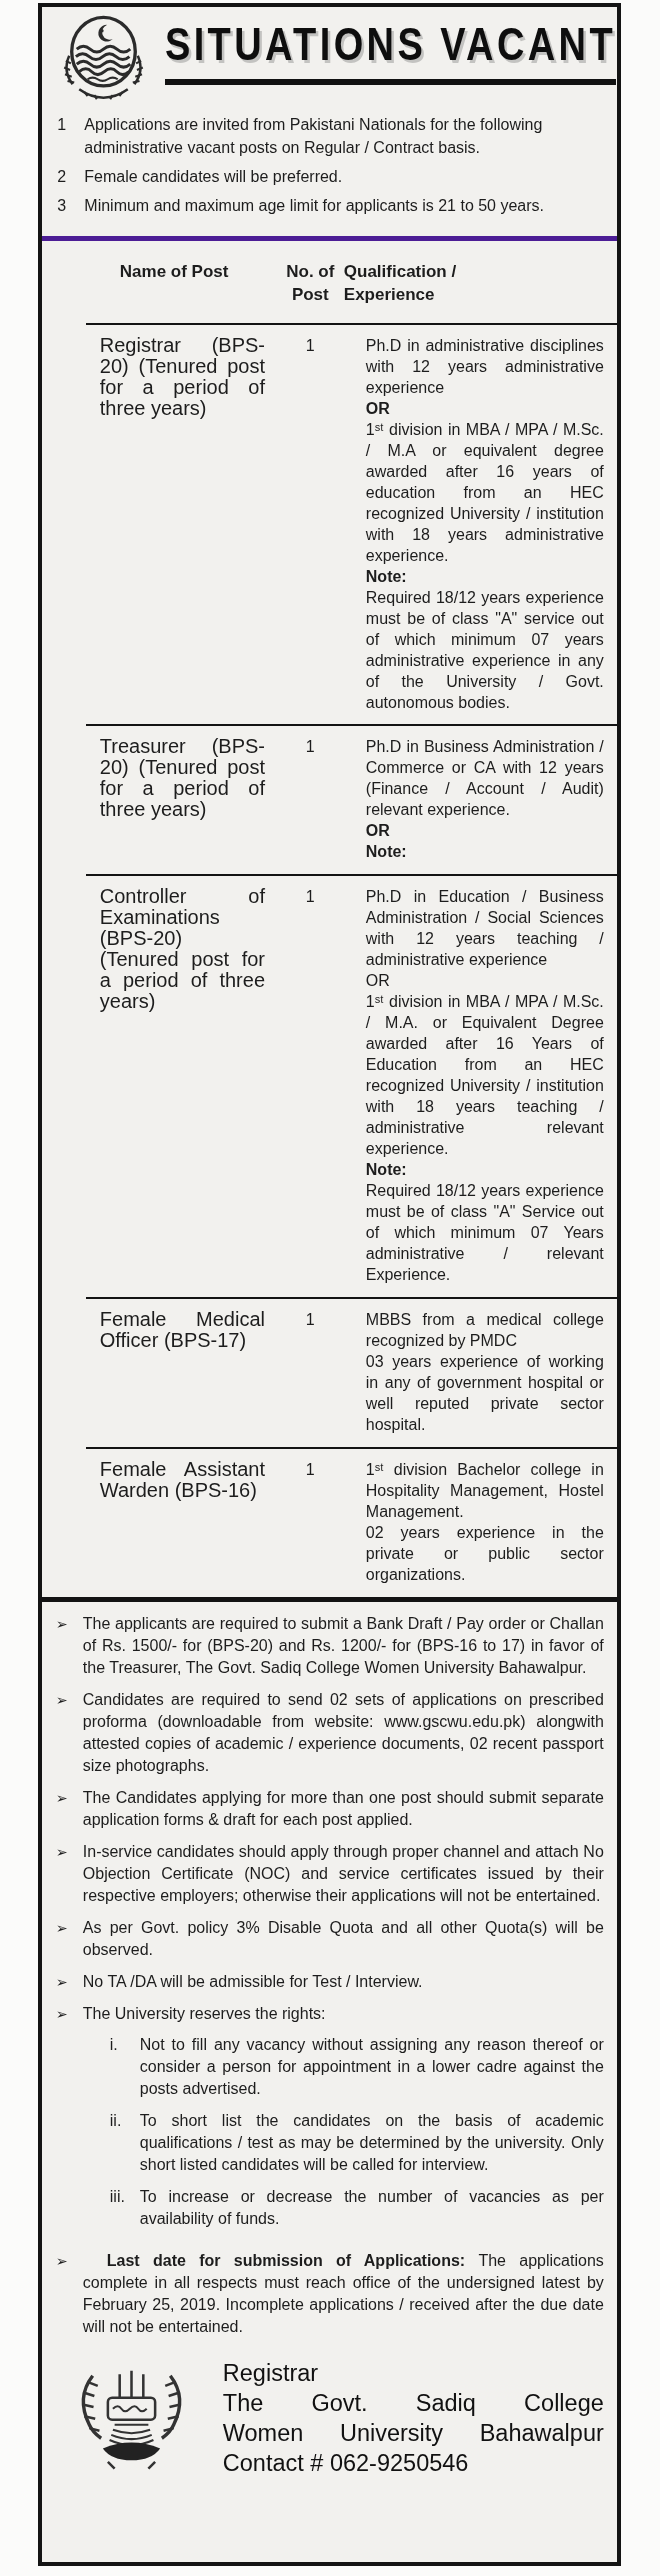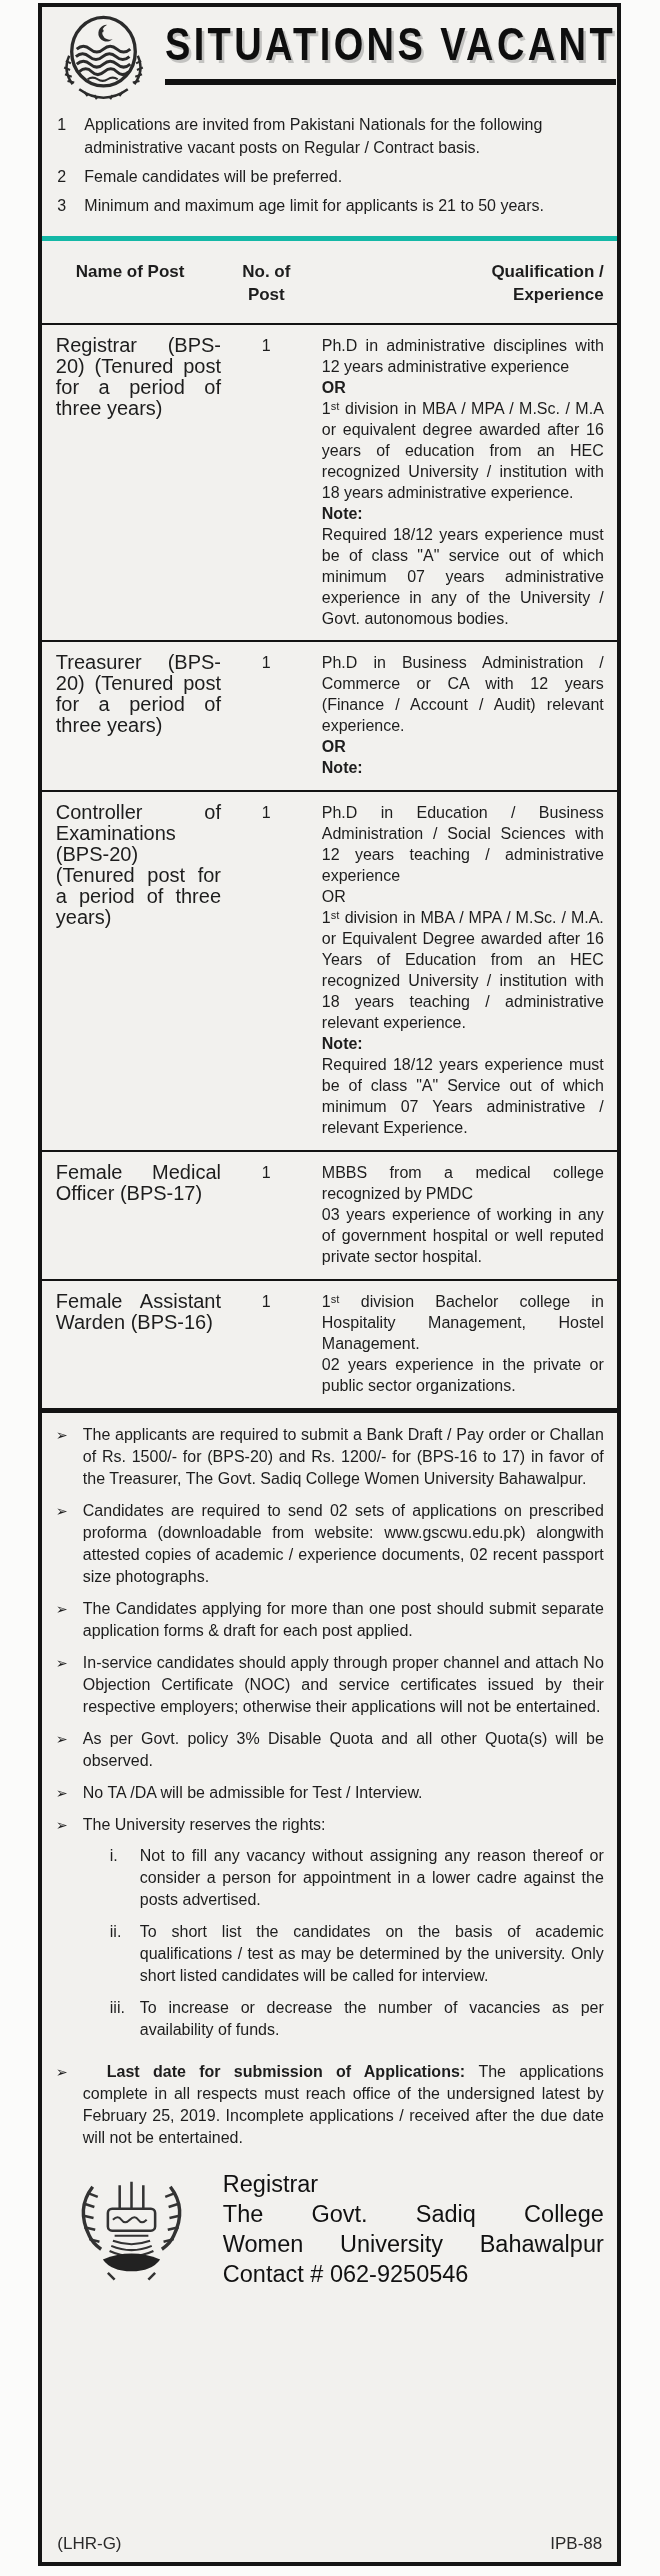--- a/index.html
+++ b/index.html
@@ -27,29 +27,29 @@
     font-size:38px; font-weight:bold; letter-spacing:3.4px;
     transform:scaleY(1.22); transform-origin:center bottom;
     color:#0e0e0e; text-shadow:2.5px 2.5px 0 rgba(110,110,110,0.35);
   }
   
   .intro { margin:8.4px 11.8px 0 15px; padding-bottom:13.5px; }
   .intro-item { display:grid; grid-template-columns:27px 1fr; margin-bottom:5.9px; }
   .intro-num { font-size:16px; line-height:23px; }
   .intro-text { font-size:16px; line-height:23px; text-align:left; }
   
-  .vtable { border-top:5px solid #14b8a6; }
+  .vtable { border-top:5px solid #4c1d95;padding-left:44px; }
   .thead {
     display:grid; grid-template-columns:177px 67px 1fr;
     padding:18.5px 13.5px 17px 13.5px; border-bottom:2.5px solid #131313;
     font-weight:bold; font-size:17px; line-height:23px;
   }
   .th-0 { text-align:left; padding-left:20px; }
   .th-1 { text-align:center; }
-  .th-2 { text-align:right; }
+  .th-2 { text-align:left; }
   .trow {
     display:grid; grid-template-columns:177px 67px 1fr;
     padding:10px 13.5px 11.8px 13.5px;
   }
   .trow + .trow { border-top:2.5px solid #131313; }
   .cell-post { font-size:20px; line-height:21px; text-align:justify; padding-right:11.8px; }
   .cell-count { font-size:16px; line-height:21px; text-align:center; }
   .cell-qual { padding-left:22px; }
   .qseg { font-size:16px; line-height:21px; text-align:justify; }
   .qseg.bold { font-weight:bold; }
@@ -274,19 +274,15 @@
       <path d="M52 116 l8 8 M108 116 l-8 8" stroke-width="3"></path>
     </svg>
     <div class="sig-block">
       <div class="sig-line">Registrar</div>
       <div class="sig-line sig-justify">The Govt. Sadiq College</div>
       <div class="sig-line sig-justify">Women University Bahawalpur</div>
       <div class="sig-line">Contact # 062-9250546</div>
     </div>
   </div>
 
-  <div class="codes-row">
-    <span>(LHR-G)</span>
-    <span>IPB-88</span>
-  </div>
 
 </div>
 
 
 </body></html>

